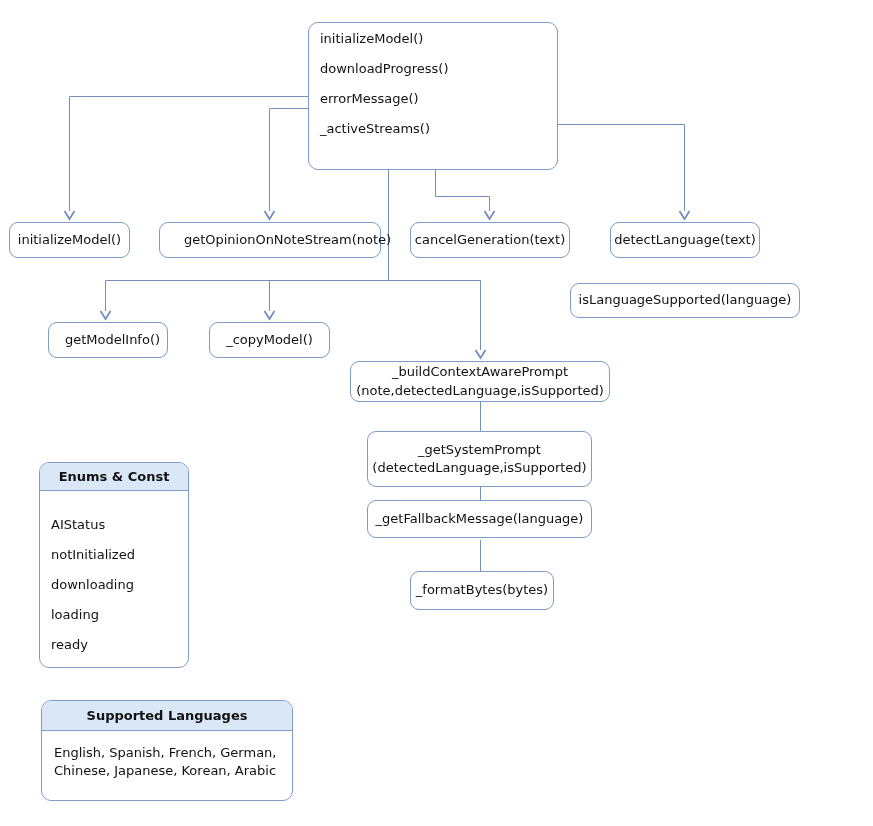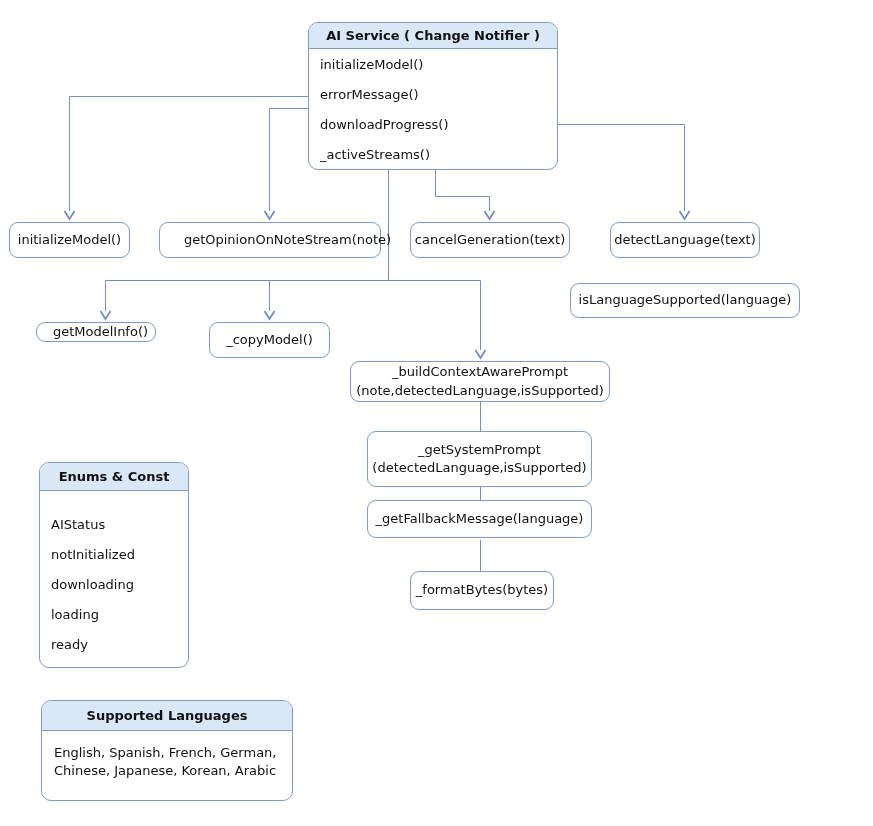--- a/index.html
+++ b/index.html
@@ -107,25 +107,24 @@
     <path d="M480.5,280.5 V350"></path>
     <path stroke-width="1.8" d="M475.5,350 L480.5,358 L485.5,350"></path>
 
     <path d="M480.5,402 V431"></path>
     <path d="M480.5,471 V500"></path>
     <path d="M480.5,540 V571"></path>
   </g>
 </svg>
 
 <div class="classbox" id="main-class">
-  <div class="hdr">AI Service ( Change Notifier )</div>
   <ul>
     <li>initializeModel()</li>
+    <li>downloadProgress()</li>
     <li>errorMessage()</li>
-    <li>downloadProgress()</li>
     <li>_activeStreams()</li>
   </ul>
 </div>
 
 <div class="node" style="left:9px; top:222px; width:121px; height:36px;">
   <span>initializeModel()</span>
 </div>
 
 <div class="node" style="left:159px; top:222px; width:222px; height:36px;padding-left:35px;">
   <span>getOpinionOnNoteStream(note)</span>
@@ -136,21 +135,21 @@
 </div>
 
 <div class="node" style="left:610px; top:222px; width:150px; height:36px;">
   <span>detectLanguage(text)</span>
 </div>
 
 <div class="node" style="left:570px; top:283px; width:230px; height:35px;">
   <span>isLanguageSupported(language)</span>
 </div>
 
-<div class="node" style="left:36px; top:322px; width:120px; height:20px;padding-left:9px;">
+<div class="node" style="left:48px; top:322px; width:120px; height:36px;padding-left:9px;">
   <span>getModelInfo()</span>
 </div>
 
 <div class="node" style="left:209px; top:322px; width:121px; height:36px;">
   <span>_copyModel()</span>
 </div>
 
 <div class="node" style="left:350px; top:361px; width:260px; height:41px;">
   <div class="two-line">
     <div>_buildContextAwarePrompt</div>

